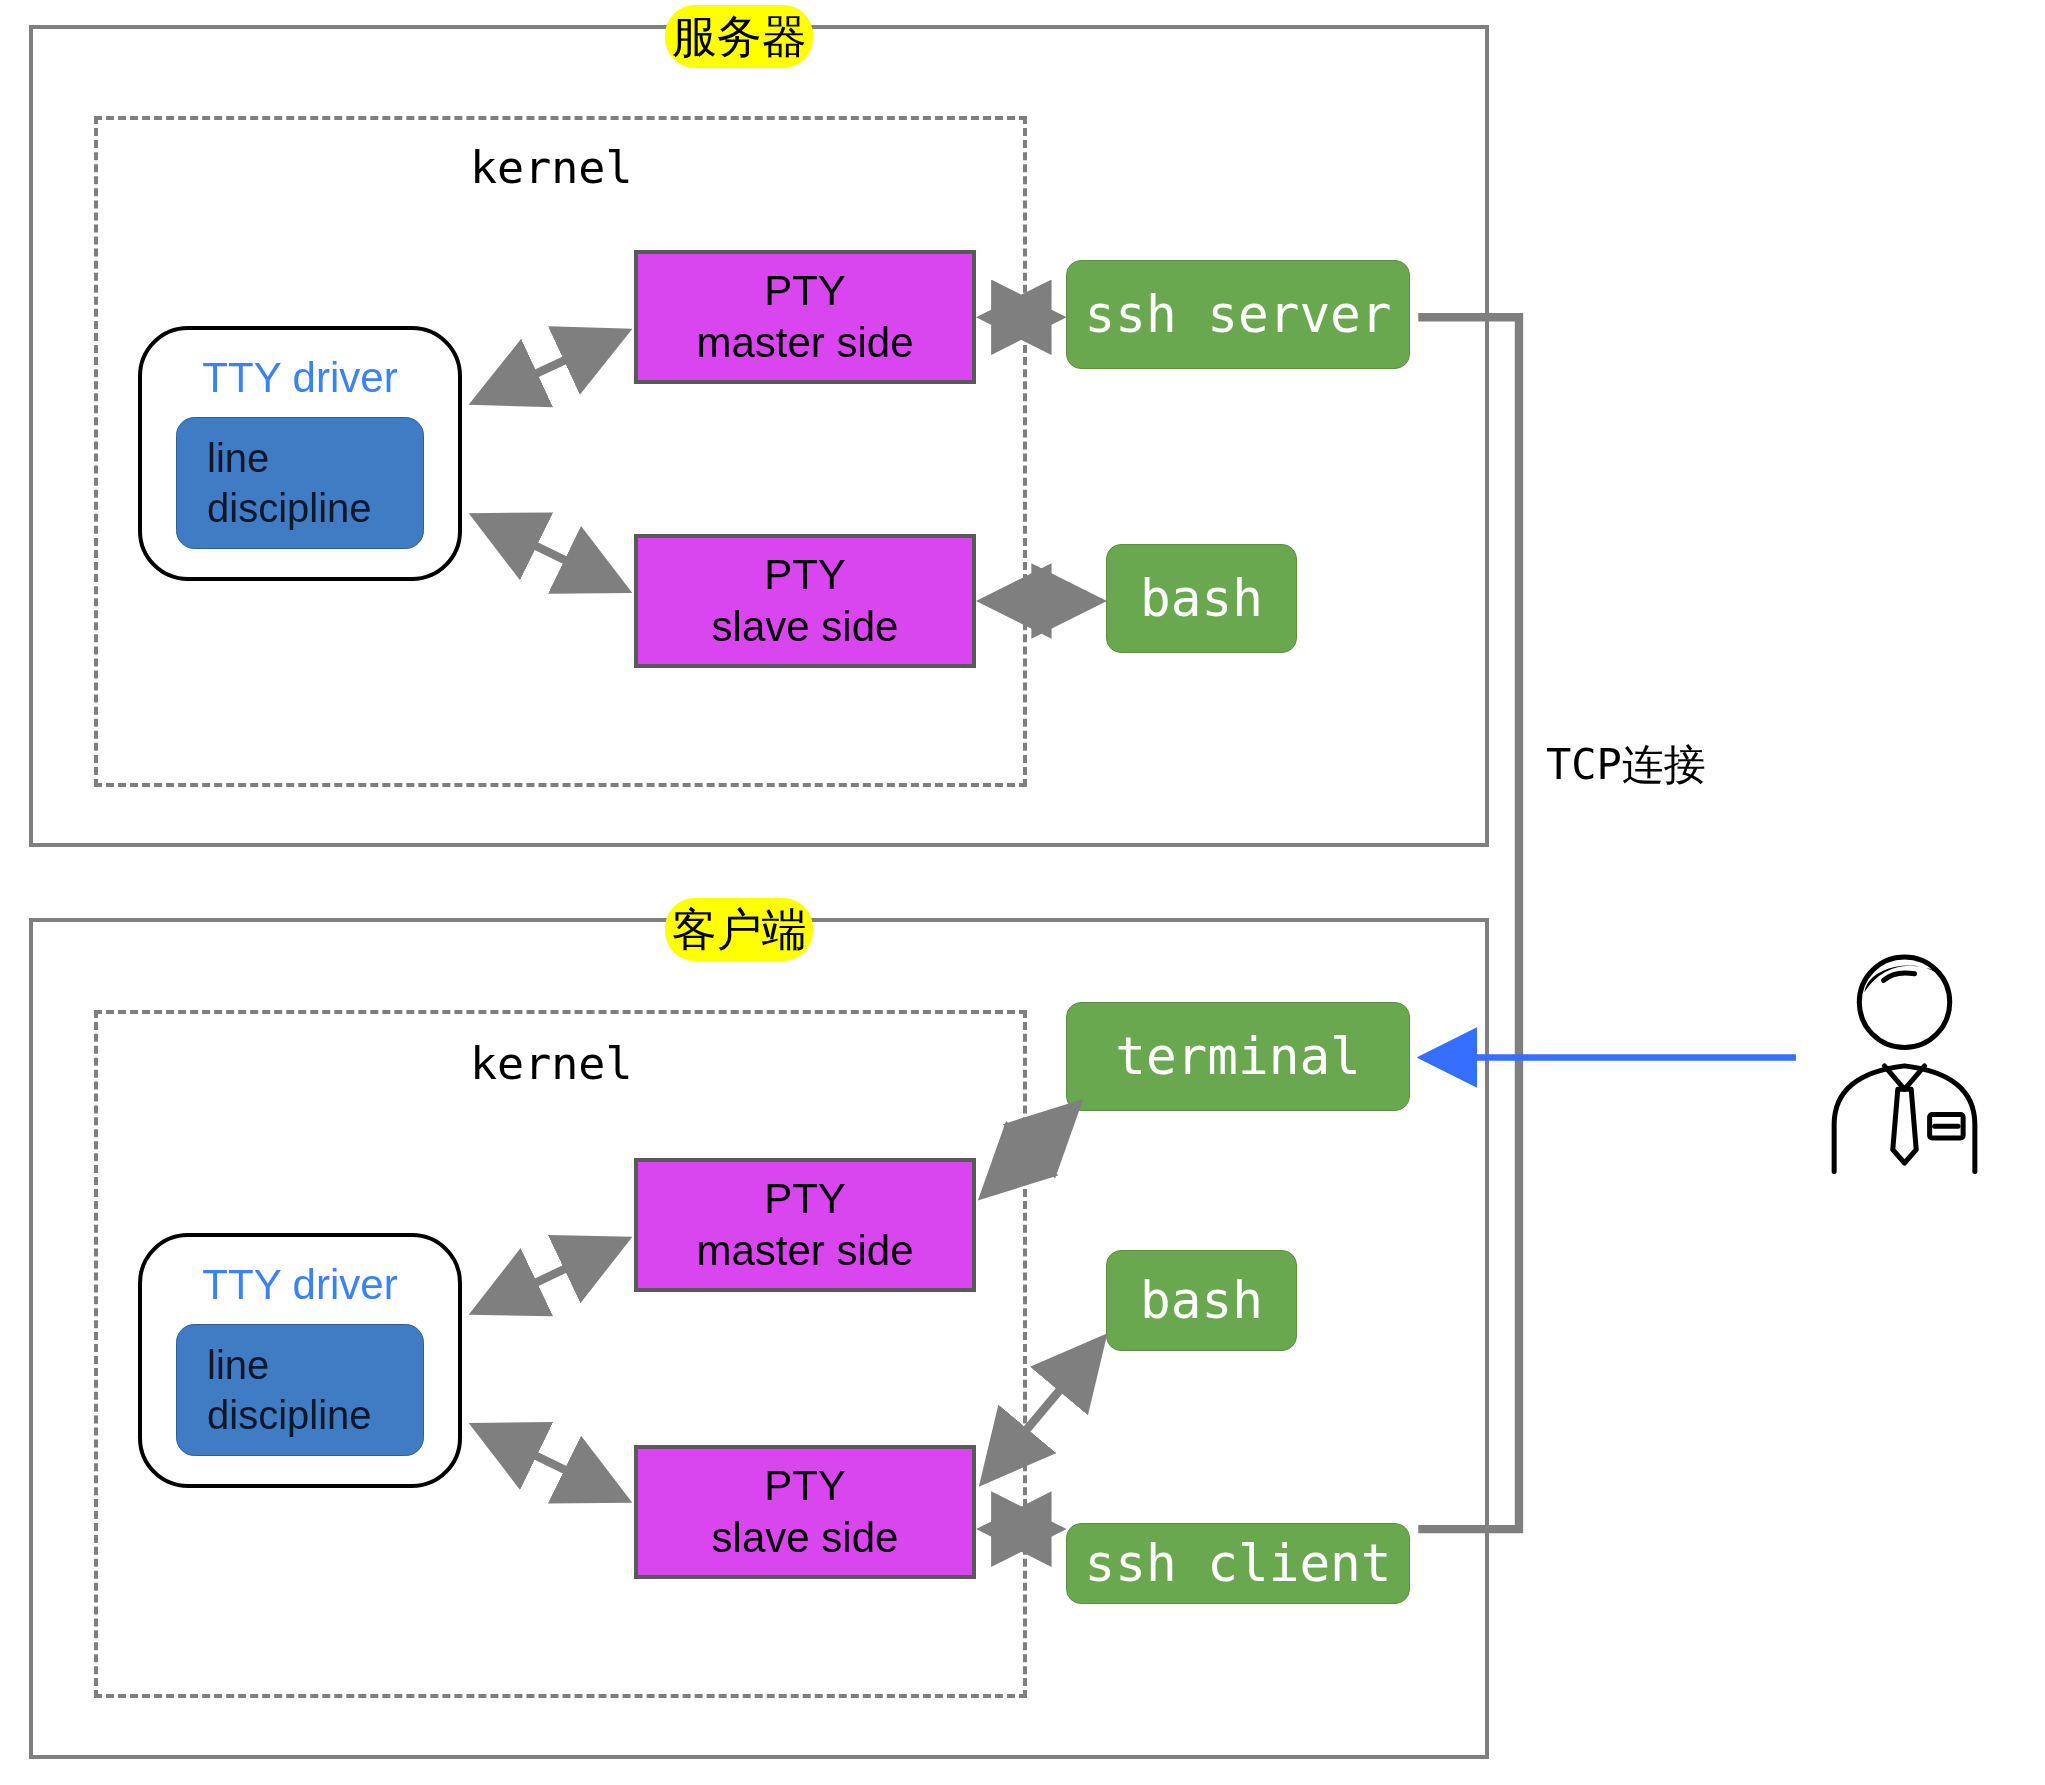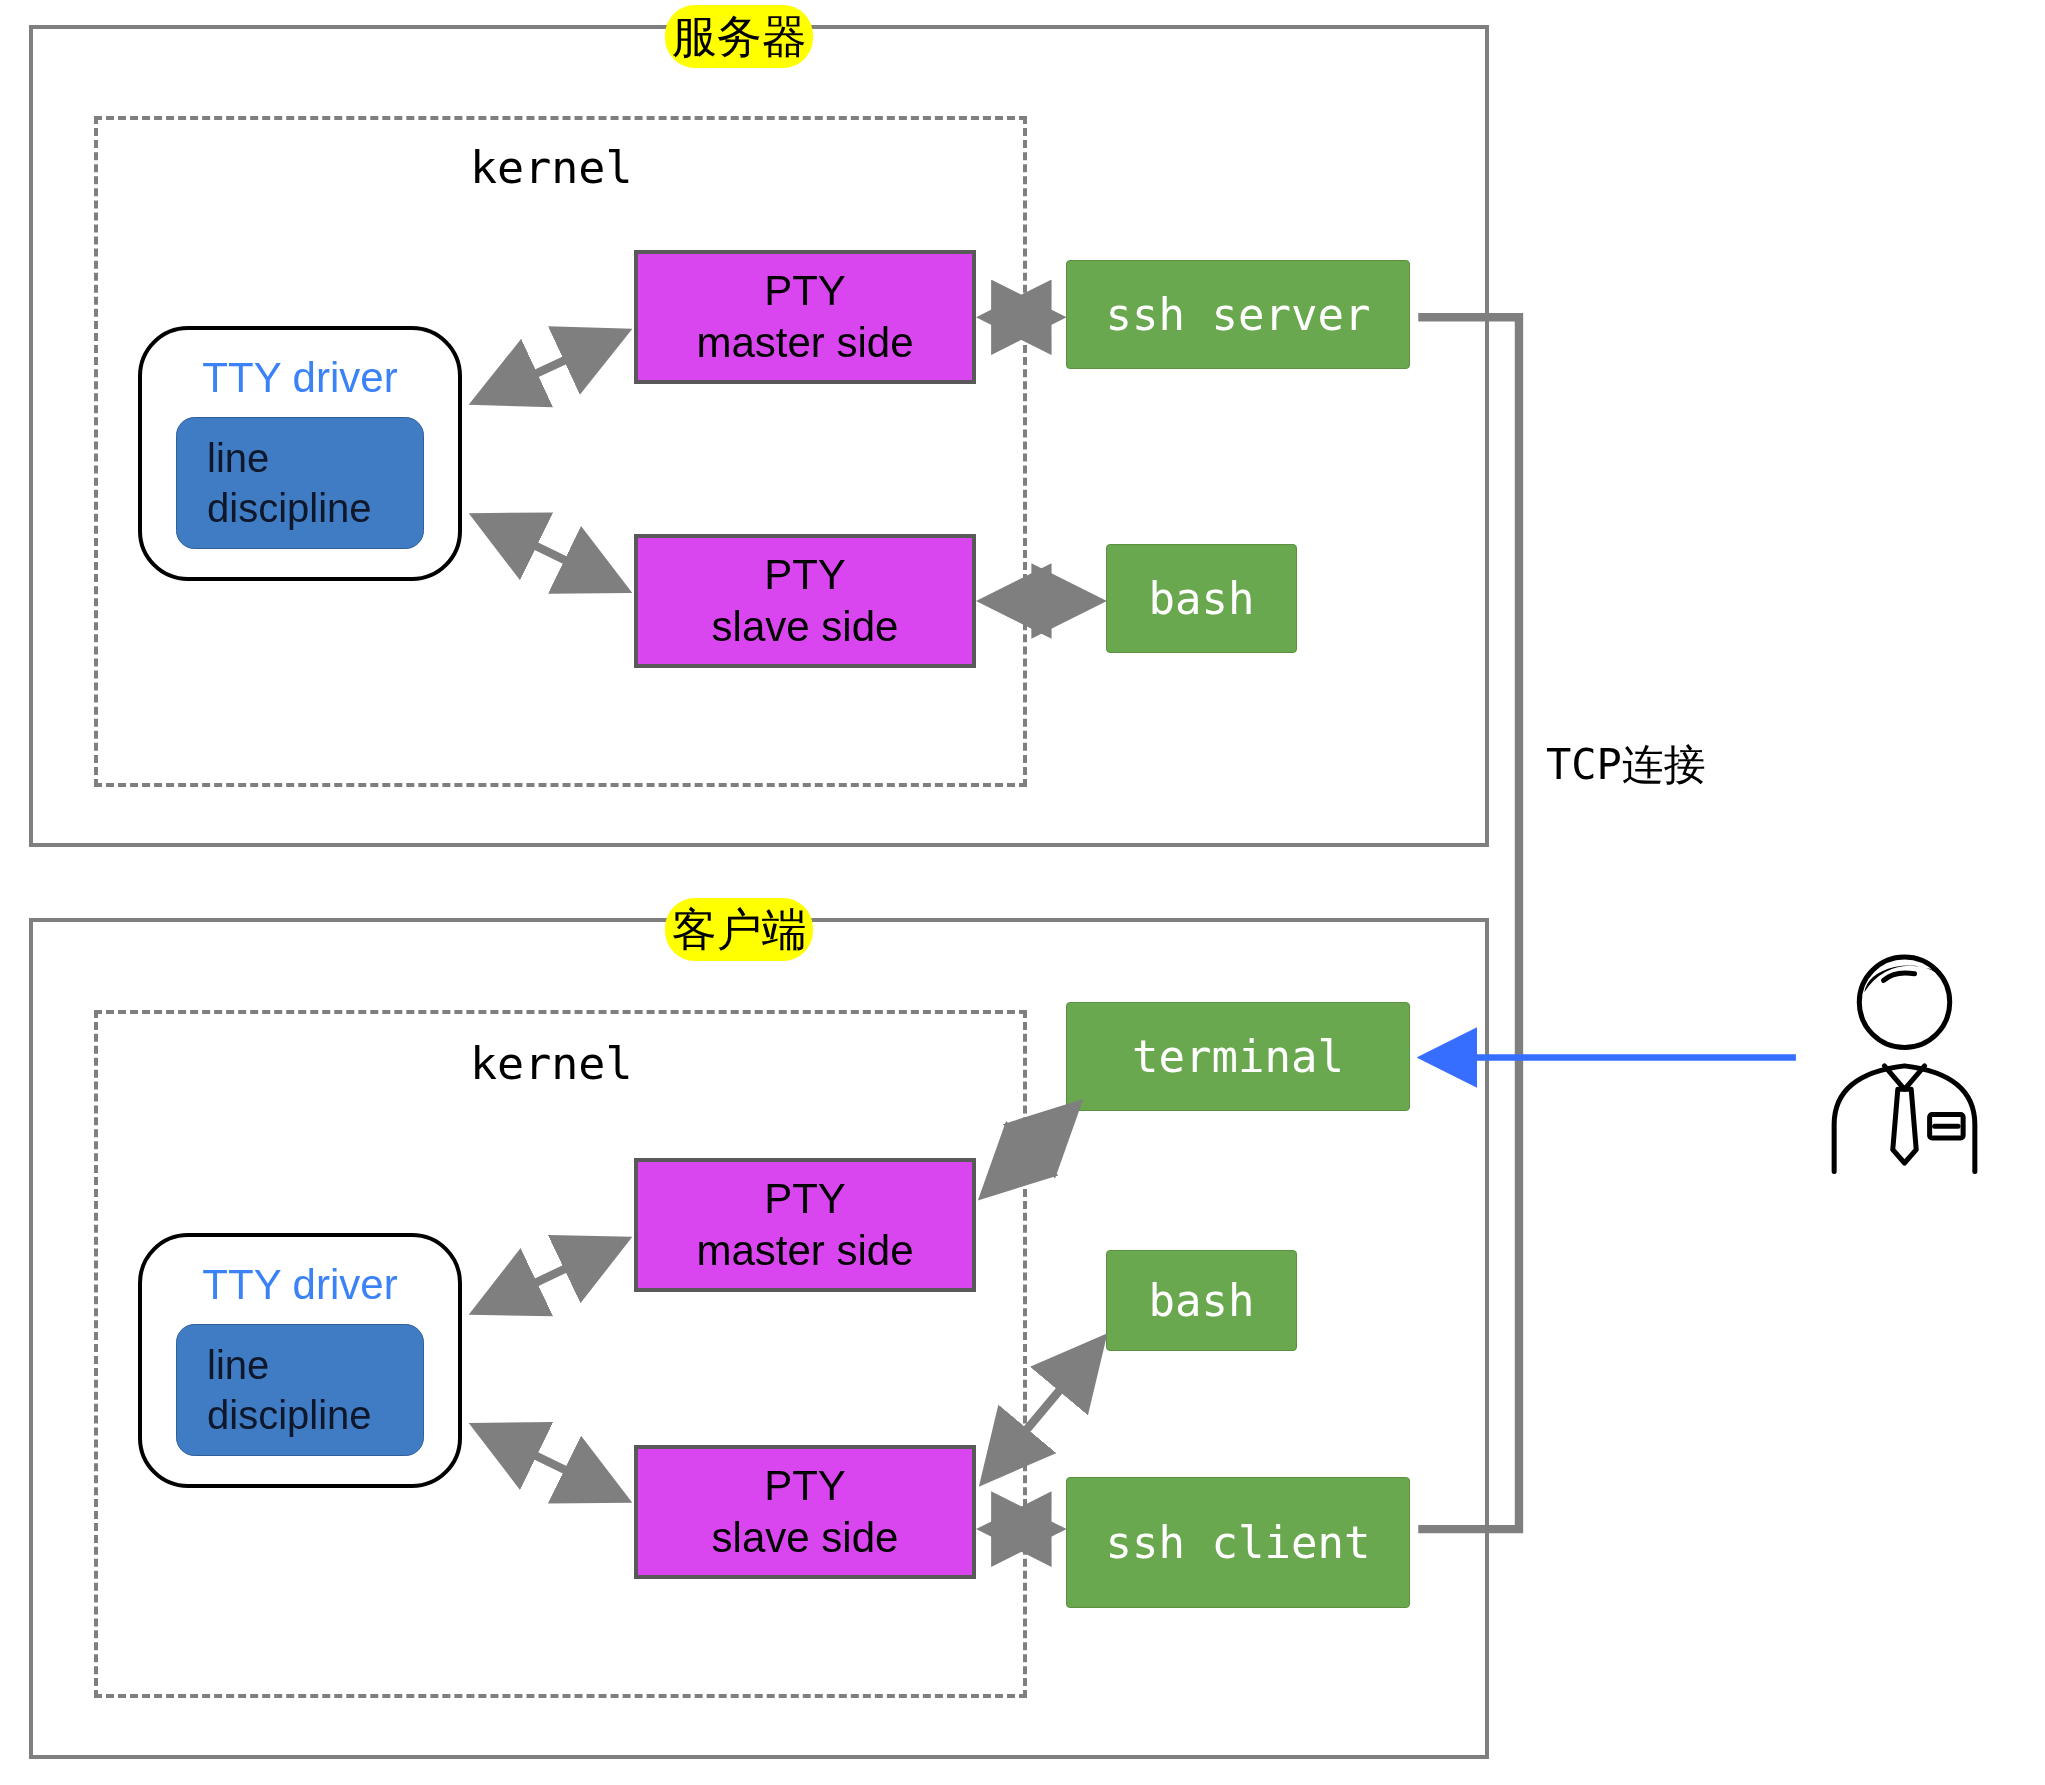--- a/index.html
+++ b/index.html
@@ -67,24 +67,24 @@
     font-size: 42px;
     color: #000;
     display: flex;
     align-items: center;
     justify-content: center;
     line-height: 1.25;
   }
   .green-box {
     background: #6aa84f;
     border: 1.7px solid #5a9040;
-    border-radius: 4px;
+    border-radius: 15px;
     color: #fff;
     font-family: "Menlo", "Consolas", monospace;
-    font-size: 44px;
+    font-size: 51px;
     display: flex;
     align-items: center;
     justify-content: center;
   }
   .tcp-label {
     font-family: "Menlo", "Consolas", monospace;
     font-size: 42px;
     color: #000;
     white-space: nowrap;
   }
@@ -142,21 +142,21 @@
   <div class="abs pty-box" style="left:634px; top:1158px; width:342px; height:134px; white-space:pre-line;">PTY
 master side</div>
 
   <div class="abs pty-box" style="left:634px; top:1445px; width:342px; height:134px; white-space:pre-line;">PTY
 slave side</div>
 
   <div class="abs green-box" style="left:1066px; top:1002px; width:344px; height:109px;">terminal</div>
 
   <div class="abs green-box" style="left:1106px; top:1250px; width:191px; height:101px;">bash</div>
 
-  <div class="abs green-box" style="left:1066px; top:1477px; width:344px; height:131px;">ssh client</div>
+  <div class="abs green-box" style="left:1066px; top:1523px; width:344px; height:81px;">ssh client</div>
 
   <div class="abs tcp-label" style="left:1546px; top:737px;">TCP连接</div>
 
   <div class="abs" style="left:1804px; top:940px; width:201px; height:235px;">
     <svg viewBox="0 0 240 280" width="201" height="235">
       <g fill="none" stroke="#000" stroke-width="6" stroke-linecap="round" stroke-linejoin="round">
 
         <circle cx="120" cy="74" r="54"></circle>
 
         <path d="M72 62 Q100 20 150 34 Q172 40 172 66 L172 52 Q150 24 108 32 Q76 40 72 62 Z" fill="#000" stroke="none"></path>

